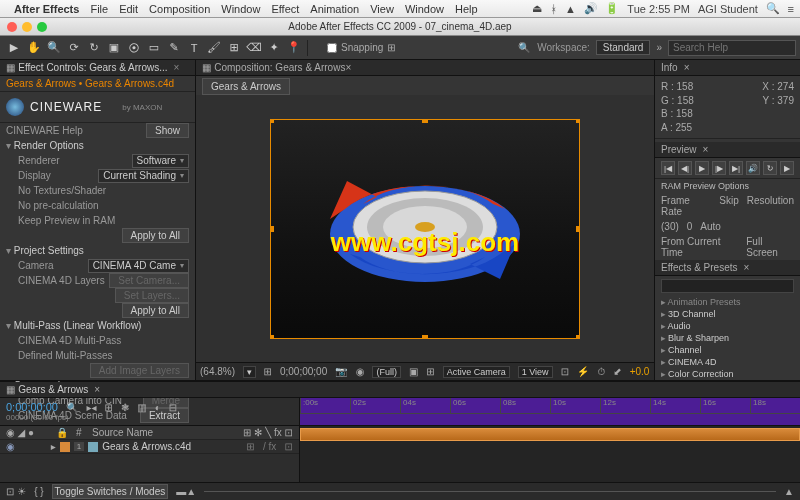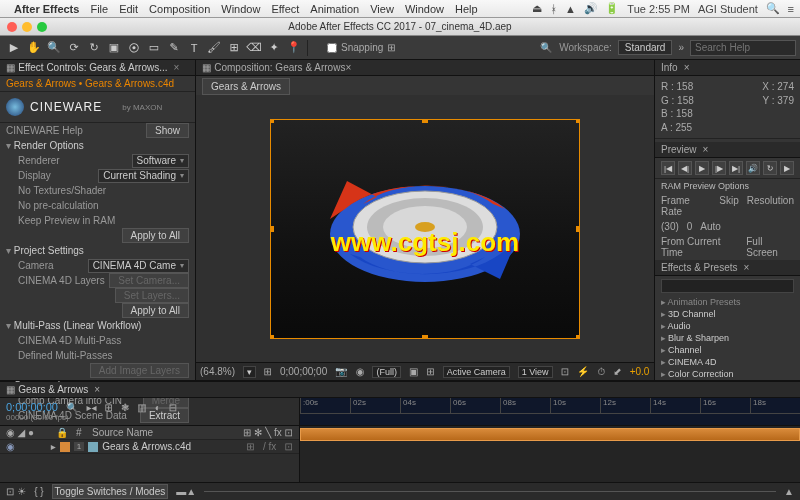--- a/index.html
+++ b/index.html
@@ -16,21 +16,21 @@
 .tball.r{background:#ff5f56}.tball.y{background:#ffbd2e}.tball.g{background:#27c93f}
 .titlebar .wtitle{position:absolute;left:50%;transform:translateX(-50%);color:#333;font-size:10px}
 .toolbar{height:24px;background:#3a3a3a;border-bottom:1px solid #111;display:flex;align-items:center;padding:0 4px}
 .tbtn{width:20px;height:18px;display:flex;align-items:center;justify-content:center;color:#ccc;font-size:11px;cursor:pointer}
 .tsep{width:1px;height:16px;background:#222;margin:0 3px}
 .toolbar .snap{margin-left:16px;display:flex;align-items:center;gap:4px;color:#999}
 .toolbar .snap input{width:10px;height:10px}
 .toolbar .right{margin-left:auto;display:flex;align-items:center;gap:6px}
 .toolbar .ws{color:#999}
 .toolbar .wsval{background:#2a2a2a;border:1px solid #555;padding:1px 6px;color:#ccc}
-.toolbar .search{background:#2a2a2a;border:1px solid #555;width:106px;height:16px;color:#999;padding:0 4px;font-size:10px}
+.toolbar .search{background:#2a2a2a;border:1px solid #555;width:128px;height:16px;color:#999;padding:0 4px;font-size:10px}
 .main{display:flex;height:320px}
 .leftpanel{width:196px;background:#353535;border-right:1px solid #111;display:flex;flex-direction:column}
 .panelhdr{background:#2a2a2a;padding:2px 6px;display:flex;align-items:center;border-bottom:1px solid #111}
 .panelhdr .tab{color:#ccc;font-size:10px}
 .panelhdr .x{margin-left:6px;color:#888;cursor:pointer}
 .bcrumb{padding:2px 6px;color:#ea8500;font-size:10px;border-bottom:1px solid #222}
 .brand{padding:6px;display:flex;align-items:center;gap:6px;border-bottom:1px solid #222}
 .brand .logo{width:18px;height:18px;border-radius:50%;background:radial-gradient(#7bd,#247)}
 .brand .btxt{color:#eee;font-size:12px;letter-spacing:1px}
 .brand .by{color:#888;font-size:8px;margin-left:14px}
@@ -69,21 +69,21 @@
 .efsearch input{width:100%;background:#222;border:1px solid #444;color:#999;padding:1px 4px;font-size:9px}
 .efitem{padding:1px 6px;color:#ccc;font-size:9px}
 .efitem::before{content:"▸ ";color:#888}
 .timeline{height:120px;background:#2d2d2d;border-top:2px solid #111;display:flex;flex-direction:column}
 .tlhdr{background:#2a2a2a;padding:2px 6px;display:flex;align-items:center;border-bottom:1px solid #111}
 .tlhdr .tab{color:#ccc}
 .tltop{display:flex;height:28px;border-bottom:1px solid #111}
 .tlleft{width:300px;padding:2px 6px;display:flex;flex-direction:column;justify-content:center;border-right:1px solid #111}
 .tc{color:#4aa3df;font-size:11px}
 .tldur{color:#888;font-size:8px}
-.tlright{flex:1;position:relative;background:#0f172a}
+.tlright{flex:1;position:relative;background:#4c1d95}
 .ruler{position:absolute;top:0;left:0;right:0;height:16px;display:flex;border-bottom:1px solid #444}
 .rtick{flex:1;border-left:1px solid #444;font-size:8px;color:#888;padding-left:2px}
 .tlbody{display:flex;flex:1}
 .tlbl{width:300px;border-right:1px solid #111}
 .colhdr{display:flex;padding:1px 6px;background:#333;border-bottom:1px solid #222;font-size:9px;color:#888}
 .layer{display:flex;align-items:center;padding:1px 6px;border-bottom:1px solid #222}
 .layer .eye{color:#89b;margin-right:4px}
 .layer .num{background:#444;padding:0 3px;margin-right:4px;font-size:8px}
 .layer .c4d{width:10px;height:10px;background:#7ab;margin-right:4px}
 .layer .lname{color:#ccc}
@@ -118,21 +118,21 @@
   <span class="sysicon">🔍</span>
   <span class="sysicon">≡</span>
 </div>
 
 <div class="titlebar">
   <div class="traffic">
     <div class="tball r"></div>
     <div class="tball y"></div>
     <div class="tball g"></div>
   </div>
-  <span class="wtitle">Adobe After Effects CC 2017 - 07_cinema_4D.aep</span>
+  <span class="wtitle">Adobe After Effects CC 2009 - 07_cinema_4D.aep</span>
 </div>
 
 <div class="toolbar">
   <div class="tbtn">▶</div>
   <div class="tbtn">✋</div>
   <div class="tbtn">🔍</div>
   <div class="tbtn">⟳</div>
   <div class="tbtn">↻</div>
   <div class="tbtn">▣</div>
   <div class="tbtn">⦿</div>

